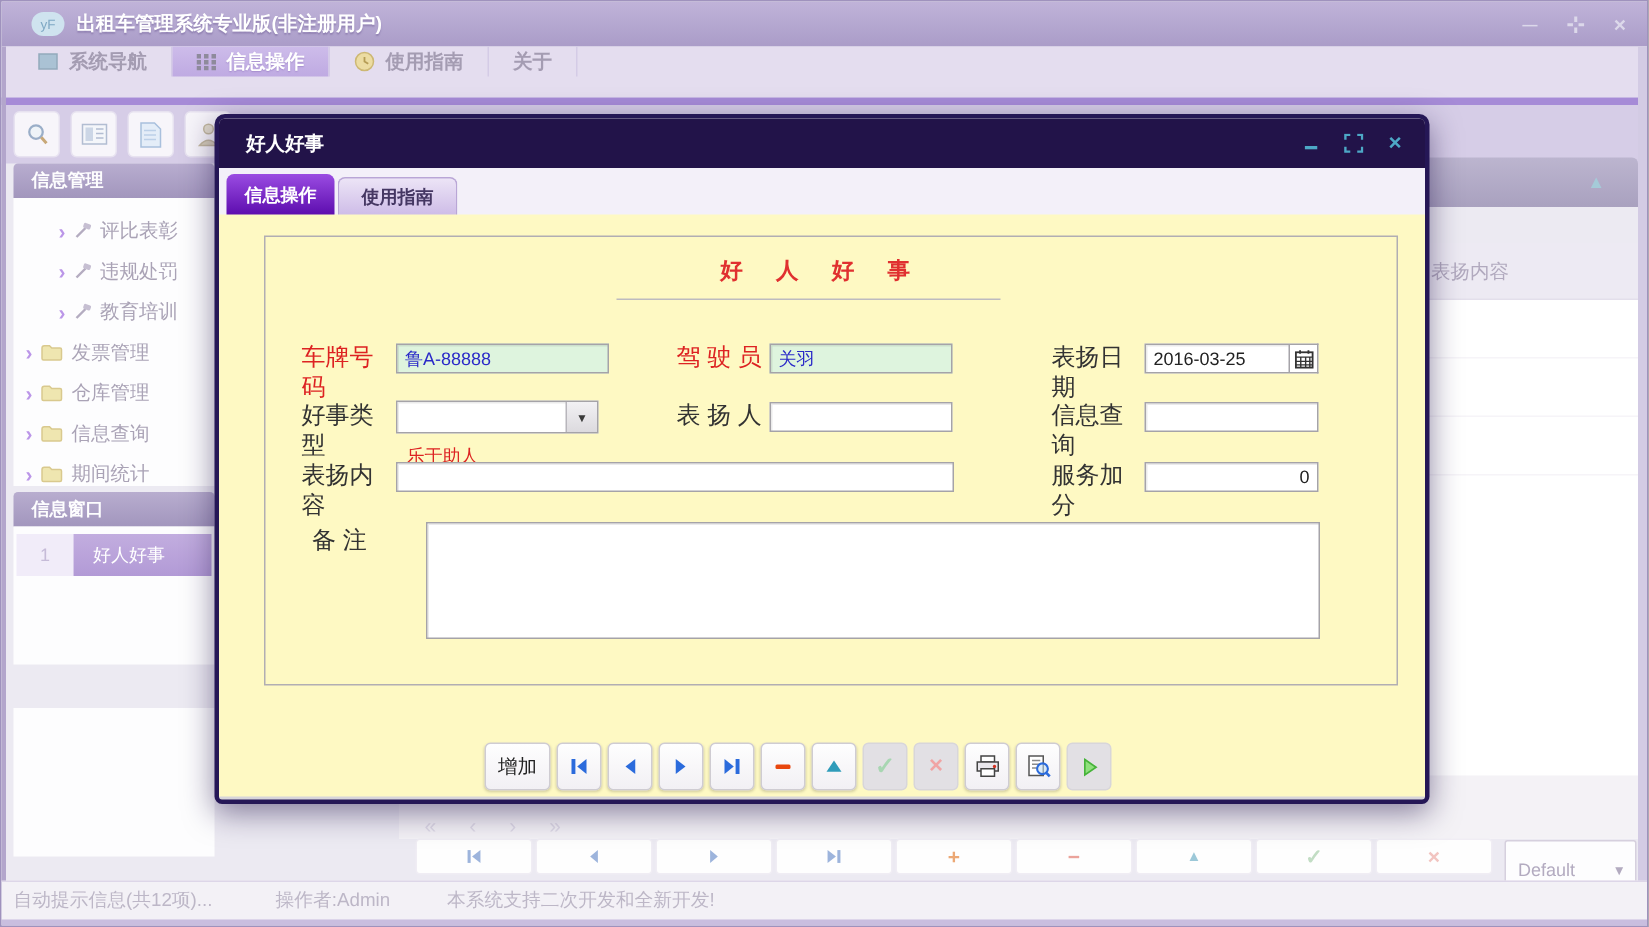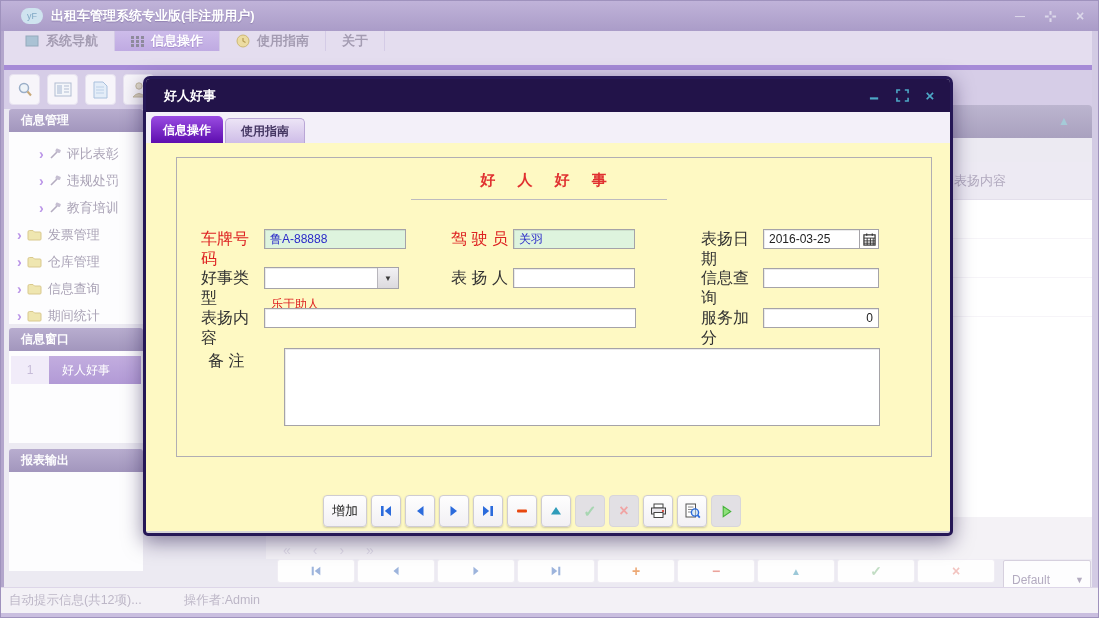--- a/index.html
+++ b/index.html
@@ -274,21 +274,20 @@
   </div>
 
   <div class="side-header" style="top:327px;">信息窗口</div>
   <div class="side-panel" style="top:350px;height:92px;">
     <div class="winrow">
       <div class="num">1</div>
       <div class="wlabel">好人好事</div>
     </div>
   </div>
 
-  <div class="side-header" style="top:448px;">报表输出</div>
   <div class="side-panel" style="top:471px;height:99px;"></div>
 
   <div class="bg-panelheader">
     <span class="collapse">▲</span>
   </div>
   <div class="bg-table">
     <div class="bg-thead">
       <span>表扬内容</span>
     </div>
     <div class="bg-row"></div>
@@ -338,20 +337,21 @@
       </div>
   </div>
   <div class="bg-dd">
     <span>Default</span>
     <span class="dda">▼</span>
   </div>
 
   <div class="statusbar">
     <span style="margin-left:8px;">自动提示信息(共12项)...</span>
     <span style="margin-left:42px;">操作者:Admin</span>
+    <span style="margin-left:38px;">本系统支持二次开发和全新开发!</span>
   </div>
   <div class="bottom-strip"></div>
   <div class="edge-r"></div>
   <div class="edge-l"></div>
 
   <div class="dialog">
     <div class="d-titlebar">
       <span class="d-title">好人好事</span>
       <div class="d-controls">
         <span class="dc">

